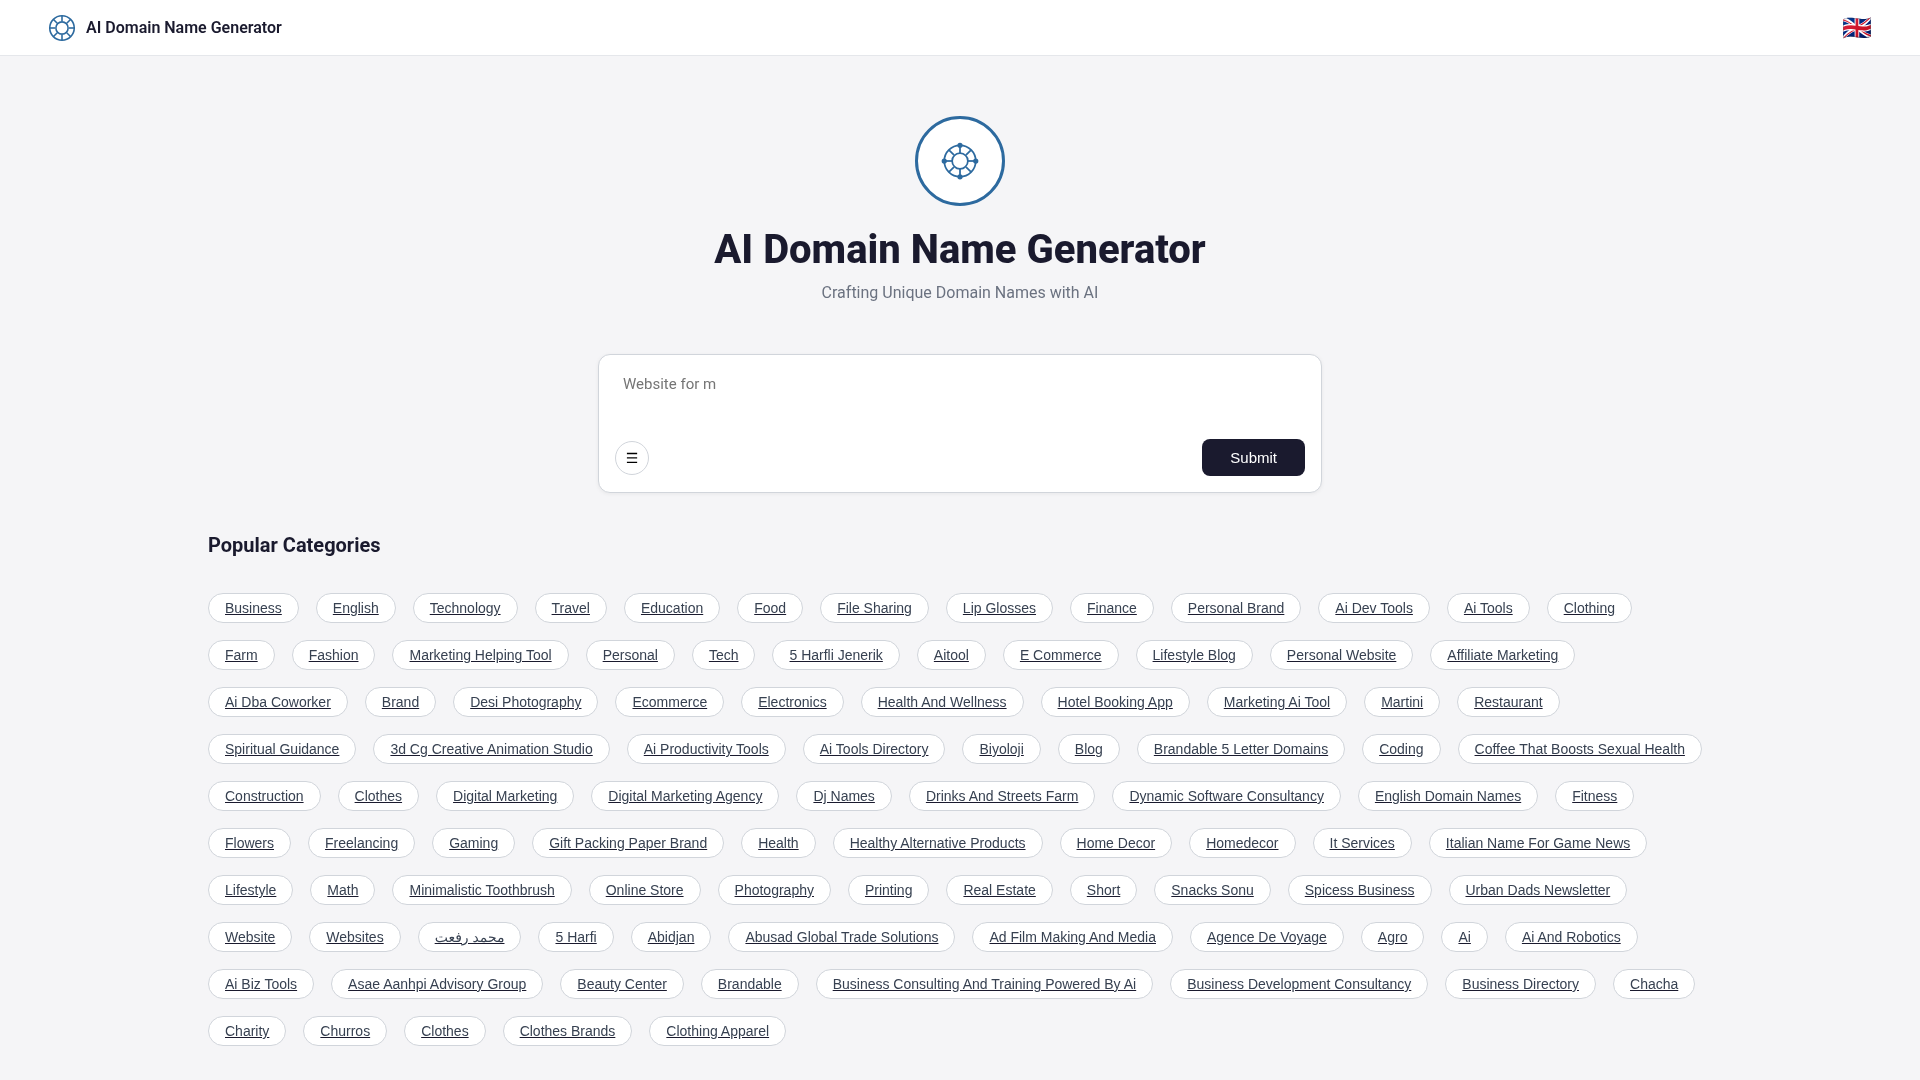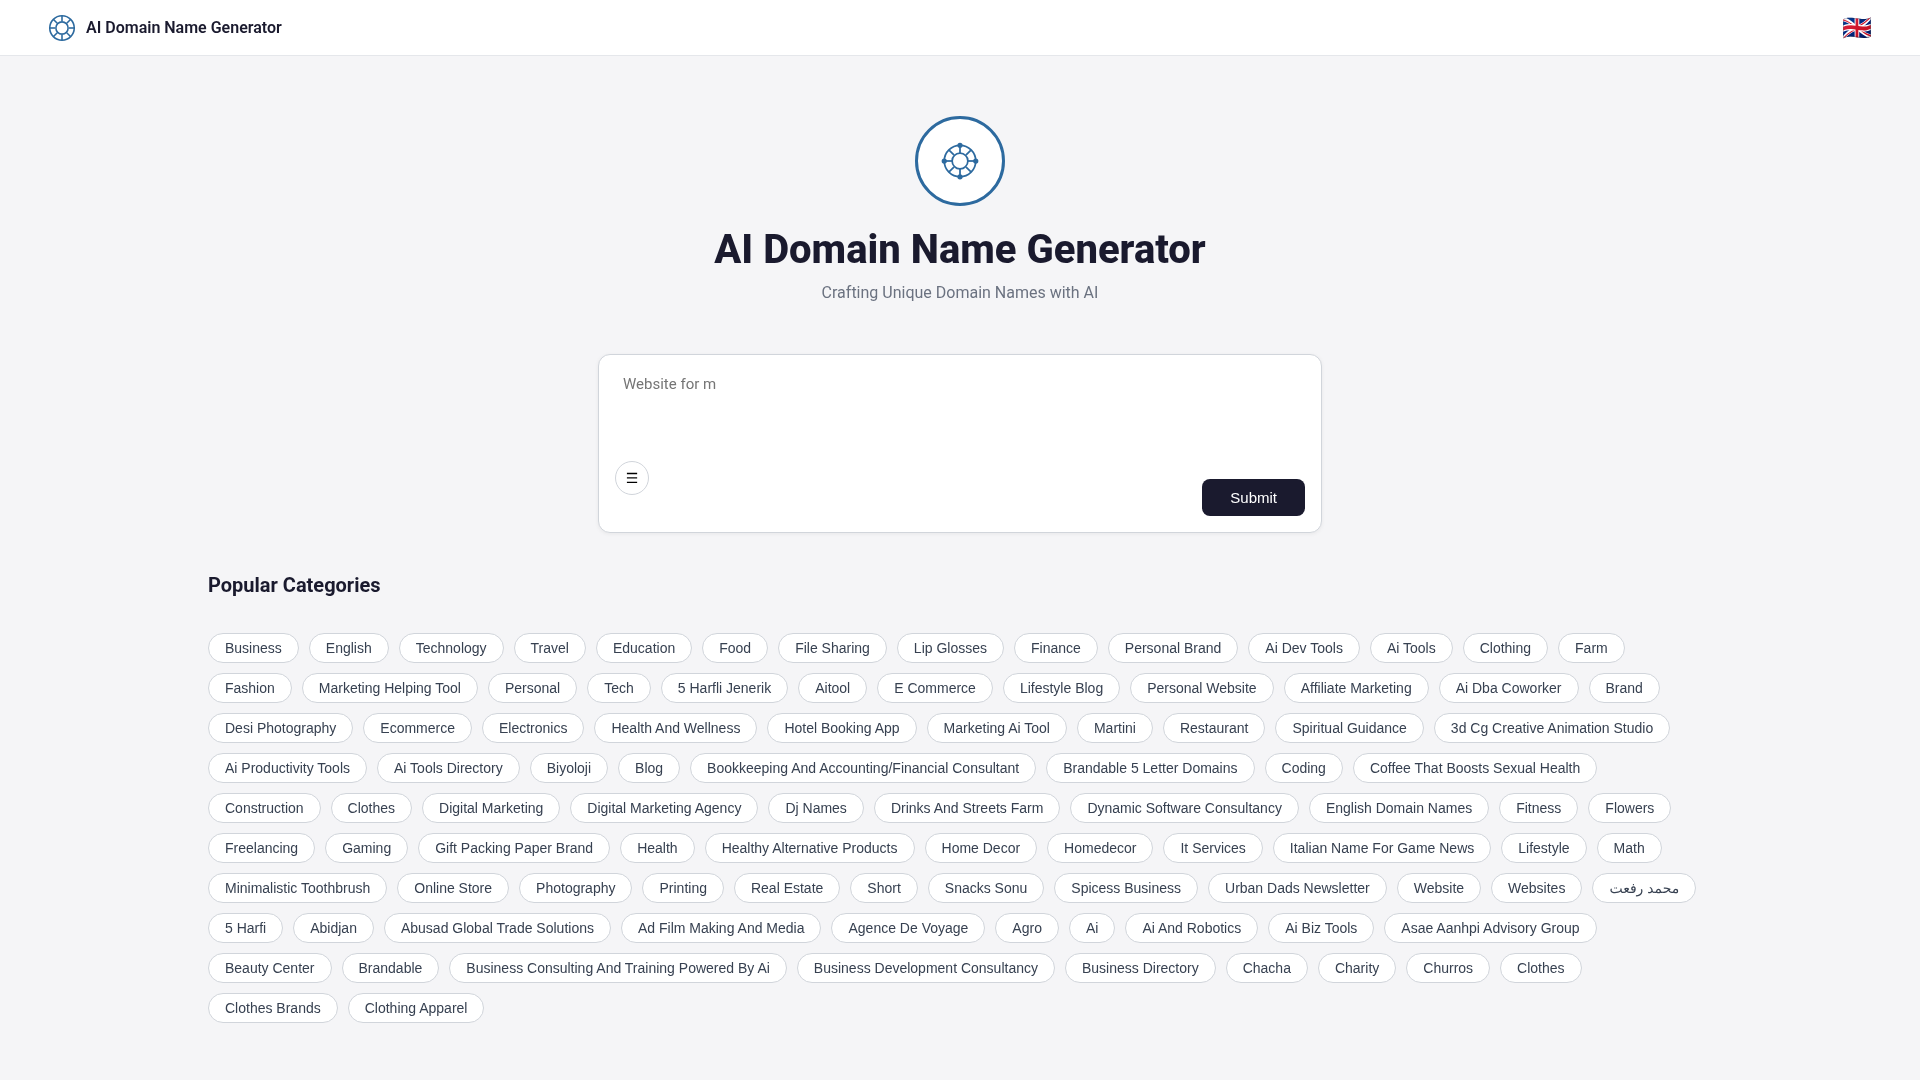--- a/index.html
+++ b/index.html
@@ -118,39 +118,39 @@
     }
     .submit-btn {
       background: #1a1a2e;
       color: #fff;
       border: none;
       border-radius: 8px;
       padding: 10px 28px;
       font-size: 15px;
       font-weight: 500;
       cursor: pointer;
-      margin-top: 40px;
     }
 
     
     .categories {
       max-width: 1600px;
       margin: 0 auto;
       padding: 0 48px 48px;
     }
     .categories h2 {
       font-size: 20px;
       font-weight: 700;
       color: #1a1a2e;
       margin-bottom: 36px;
     }
     .tags {
       display: flex;
       flex-wrap: wrap;
-      gap: 10px;
+      gap: 17px;
+      text-decoration: underline;
     }
     .tag {
       background: #fff;
       border: 1px solid #d1d5db;
       border-radius: 20px;
       padding: 6px 16px;
       font-size: 14px;
       color: #374151;
       cursor: pointer;
       white-space: nowrap;
@@ -248,21 +248,20 @@
       <button class="tag">Hotel Booking App</button>
       <button class="tag">Marketing Ai Tool</button>
       <button class="tag">Martini</button>
       <button class="tag">Restaurant</button>
       <button class="tag">Spiritual Guidance</button>
       <button class="tag">3d Cg Creative Animation Studio</button>
       <button class="tag">Ai Productivity Tools</button>
       <button class="tag">Ai Tools Directory</button>
       <button class="tag">Biyoloji</button>
       <button class="tag">Blog</button>
-      <button class="tag">Bookkeeping And Accounting/Financial Consultant</button>
       <button class="tag">Brandable 5 Letter Domains</button>
       <button class="tag">Coding</button>
       <button class="tag">Coffee That Boosts Sexual Health</button>
       <button class="tag">Construction</button>
       <button class="tag">Clothes</button>
       <button class="tag">Digital Marketing</button>
       <button class="tag">Digital Marketing Agency</button>
       <button class="tag">Dj Names</button>
       <button class="tag">Drinks And Streets Farm</button>
       <button class="tag">Dynamic Software Consultancy</button>

